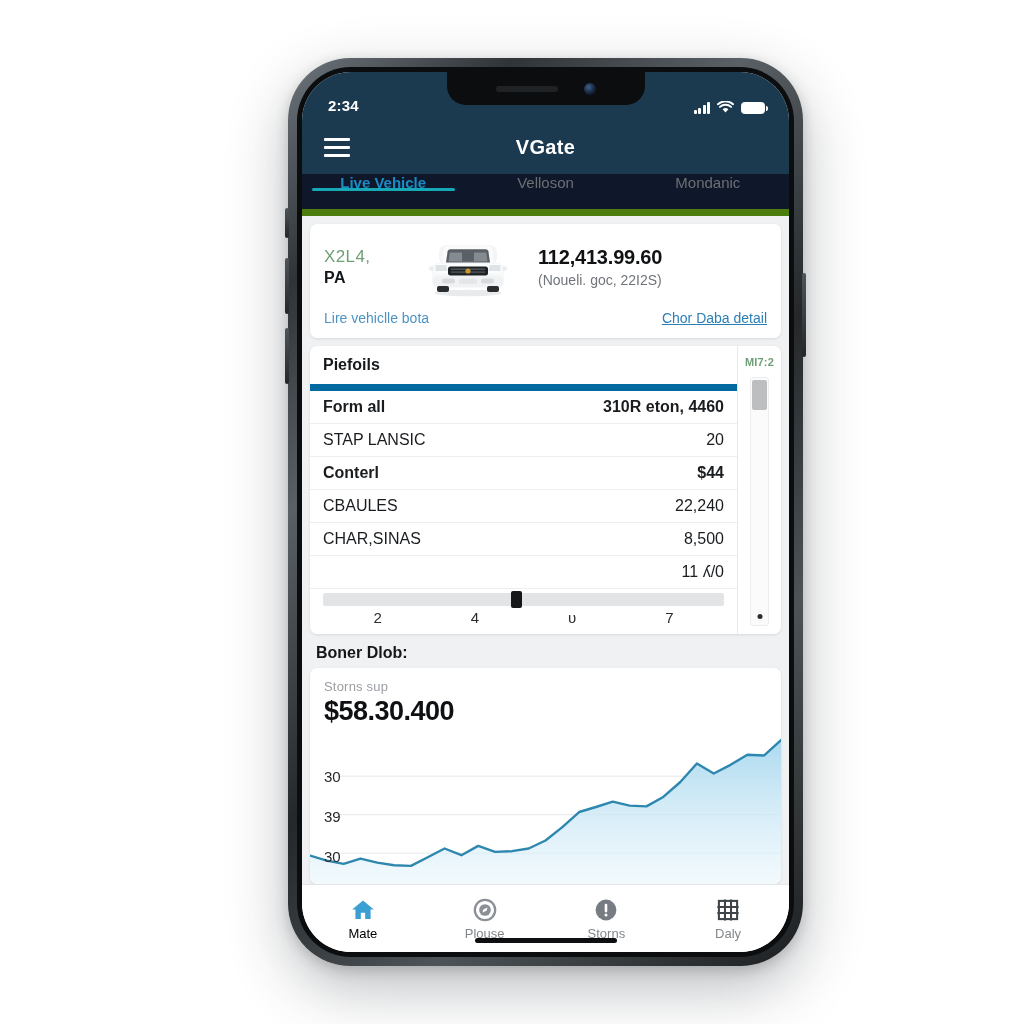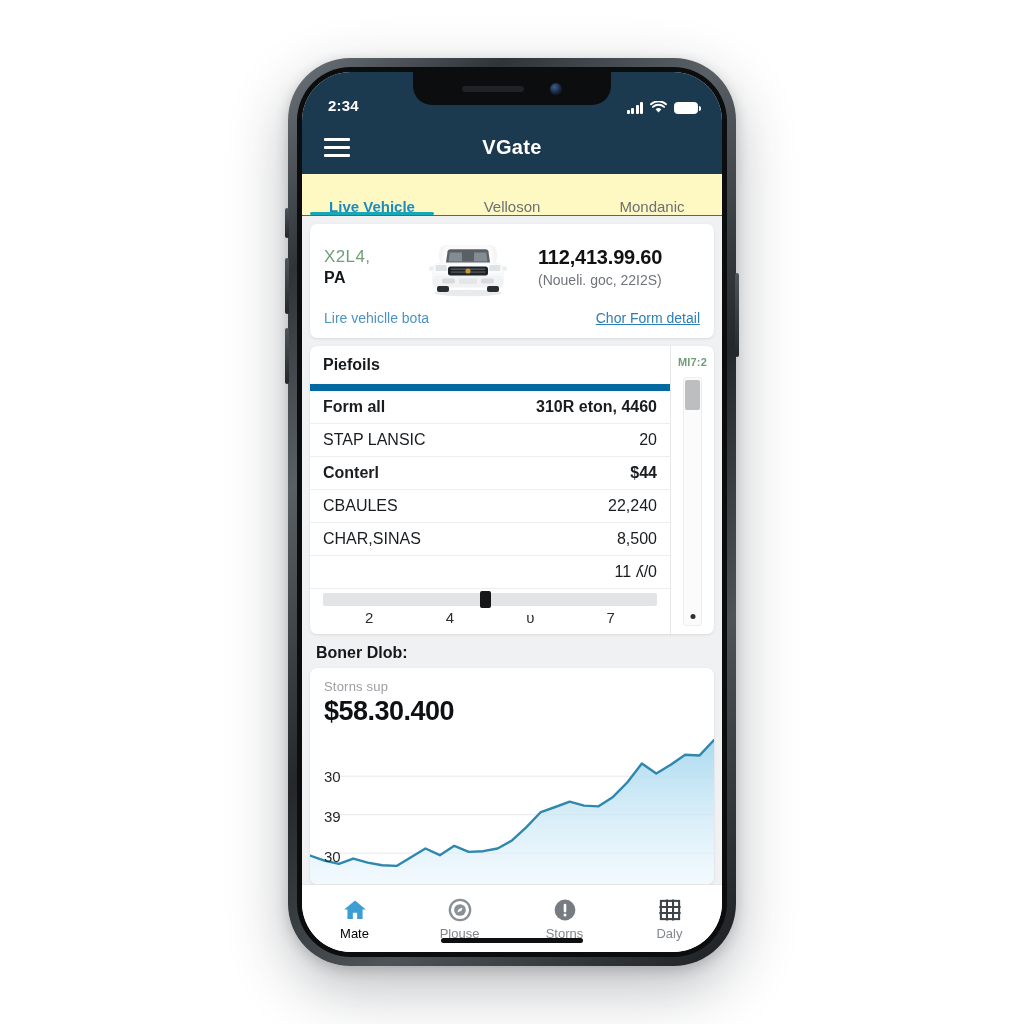--- a/index.html
+++ b/index.html
@@ -11,21 +11,21 @@
     font-family: "Liberation Sans", sans-serif;
     overflow: hidden;
     position: relative;
   }
 
   
   #phone-shell {
     position: absolute;
     left: 288px;
     top: 58px;
-    width: 448px;
+    width: 515px;
     height: 908px;
     border-radius: 62px;
     background: linear-gradient(135deg,#6e757c 0%, #2f3438 16%, #5a6166 32%, #24282b 54%, #4d5357 74%, #1d2022 100%);
     padding: 9px;
     box-shadow: 0 22px 60px rgba(30,35,45,0.30), 0 4px 14px rgba(0,0,0,0.18);
   }
   #phone-bezel {
     width: 100%;
     height: 100%;
     border-radius: 54px;
@@ -140,25 +140,25 @@
     color: #ffffff;
     font-size: 20px;
     font-weight: bold;
     letter-spacing: 0.3px;
     pointer-events: none;
   }
 
   
   #tab-bar {
     height: 42px;
-    background: #fef9c3;
-    display: flex;
-    align-items: flex-end;
+    background: #0f172a;
+    display: flex;
+    align-items: flex-start;
     flex: 0 0 auto;
-    border-bottom: 1px solid #4d7c0f;
+    border-bottom: 7px solid #4d7c0f;
   }
   .tab {
     flex: 1;
     display: flex;
     align-items: center;
     justify-content: center;
     font-size: 15px;
     color: #6d6f73;
     position: relative;
     cursor: pointer;
@@ -484,21 +484,21 @@
               <rect x="19" y="50" width="12" height="6" rx="2" fill="#2a2e31"></rect>
               <rect x="69" y="50" width="12" height="6" rx="2" fill="#2a2e31"></rect>
             </svg>
             <div id="vehicle-values">
               <div id="vehicle-primary">112,413.99.60</div>
               <div id="vehicle-secondary">(Noueli. goc, 22I2S)</div>
             </div>
           </div>
           <div id="vehicle-links">
             <span id="vehicle-link-left">Lire vehiclle bota</span>
-            <span id="vehicle-link-right">Chor Form detail</span>
+            <span id="vehicle-link-right">Chor Daba detail</span>
           </div>
         </div>
 
         <div class="card" id="details-card">
           <div id="details-main">
             <div id="details-header">
               <span id="details-title">Piefoils</span>
             </div>
 
             <div class="detail-row strong">

